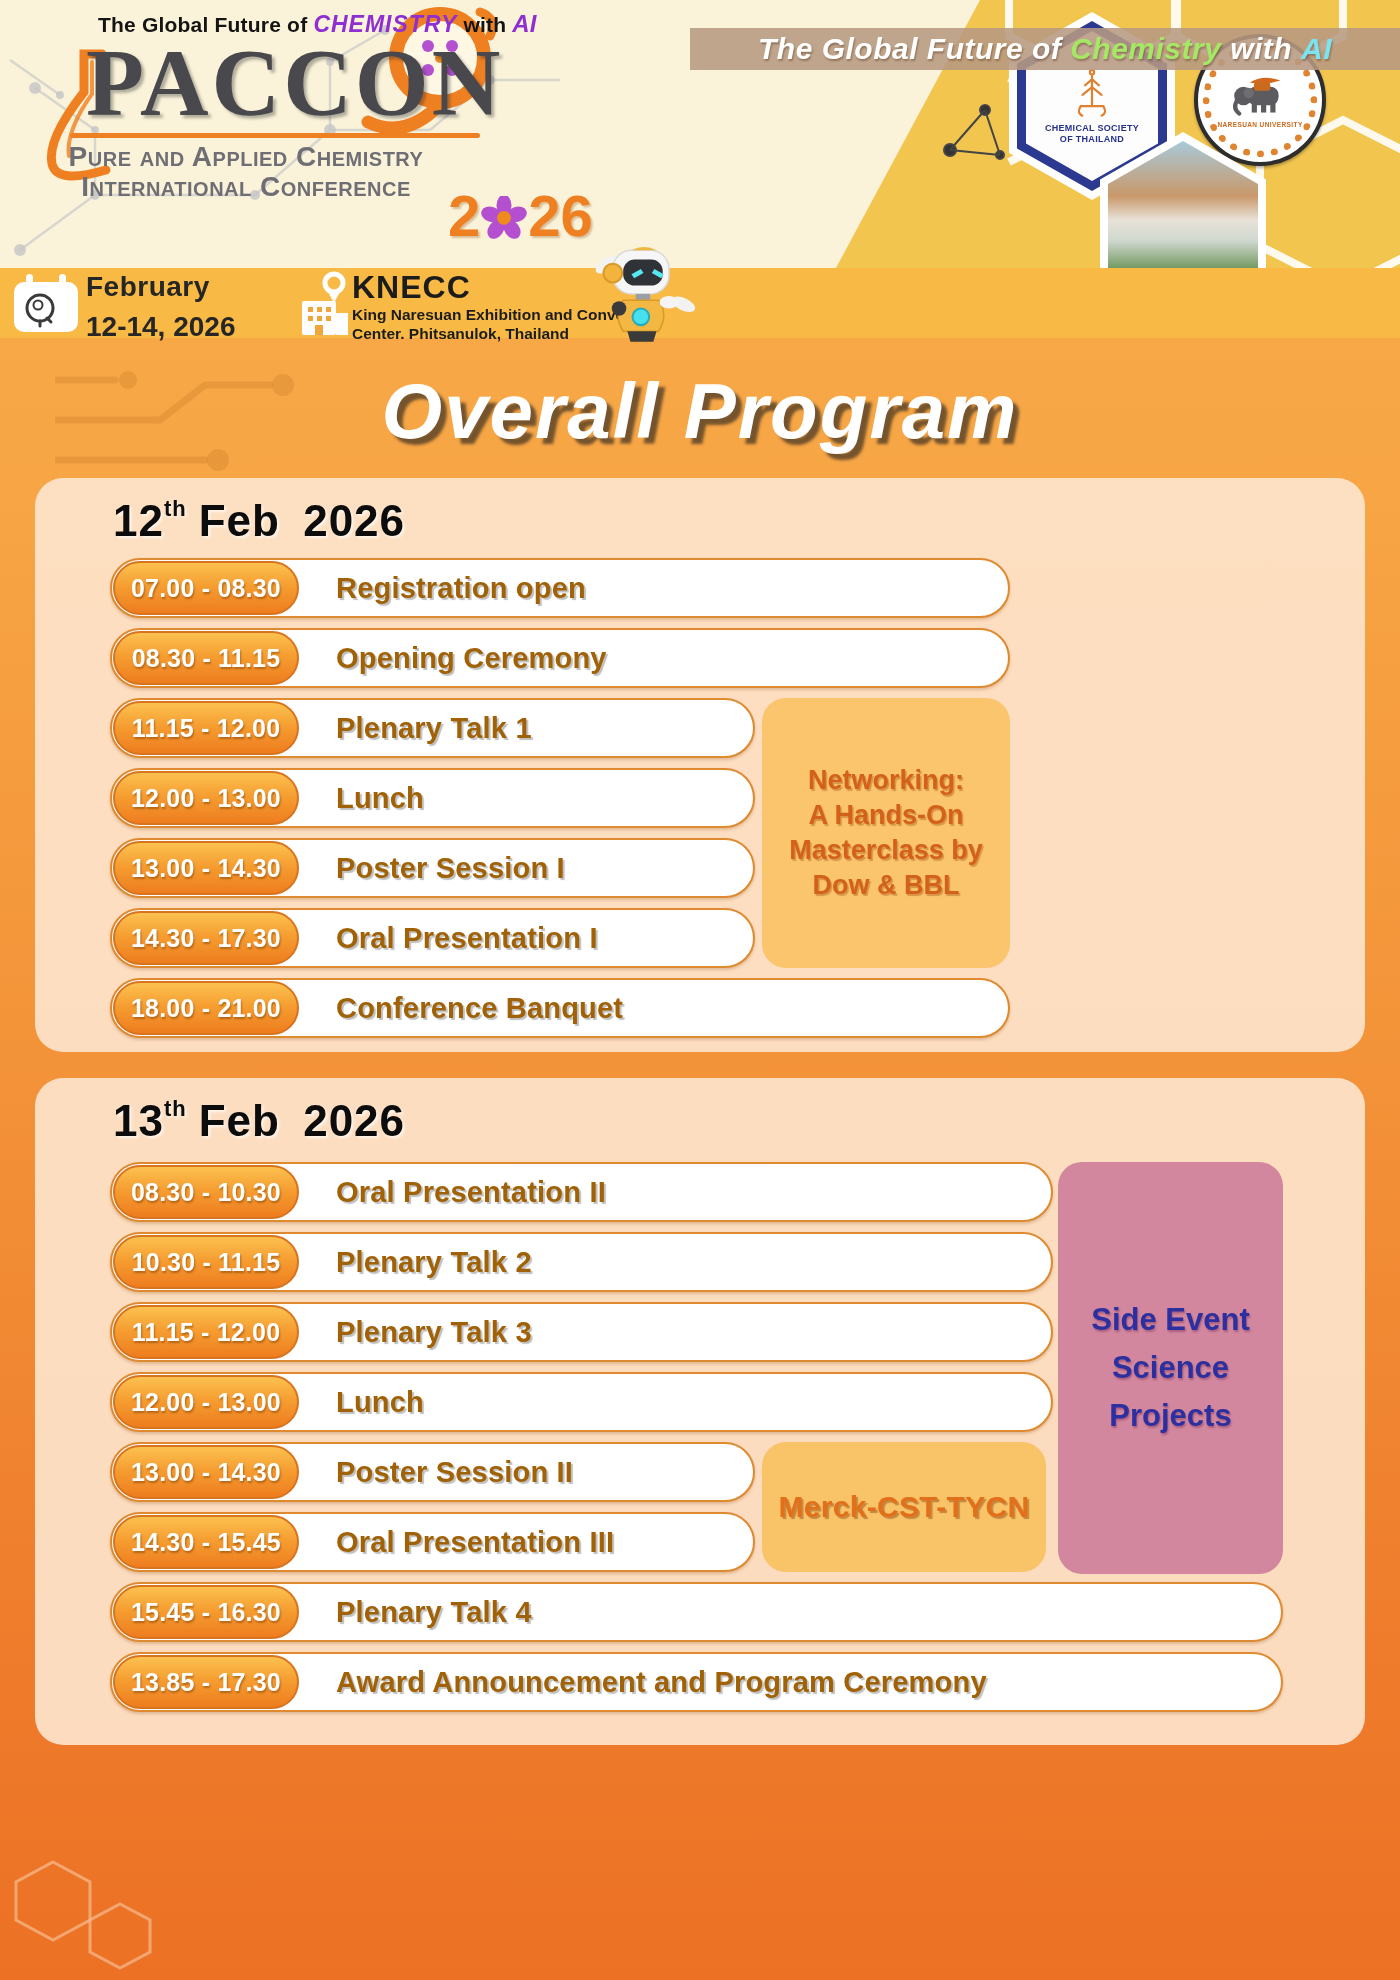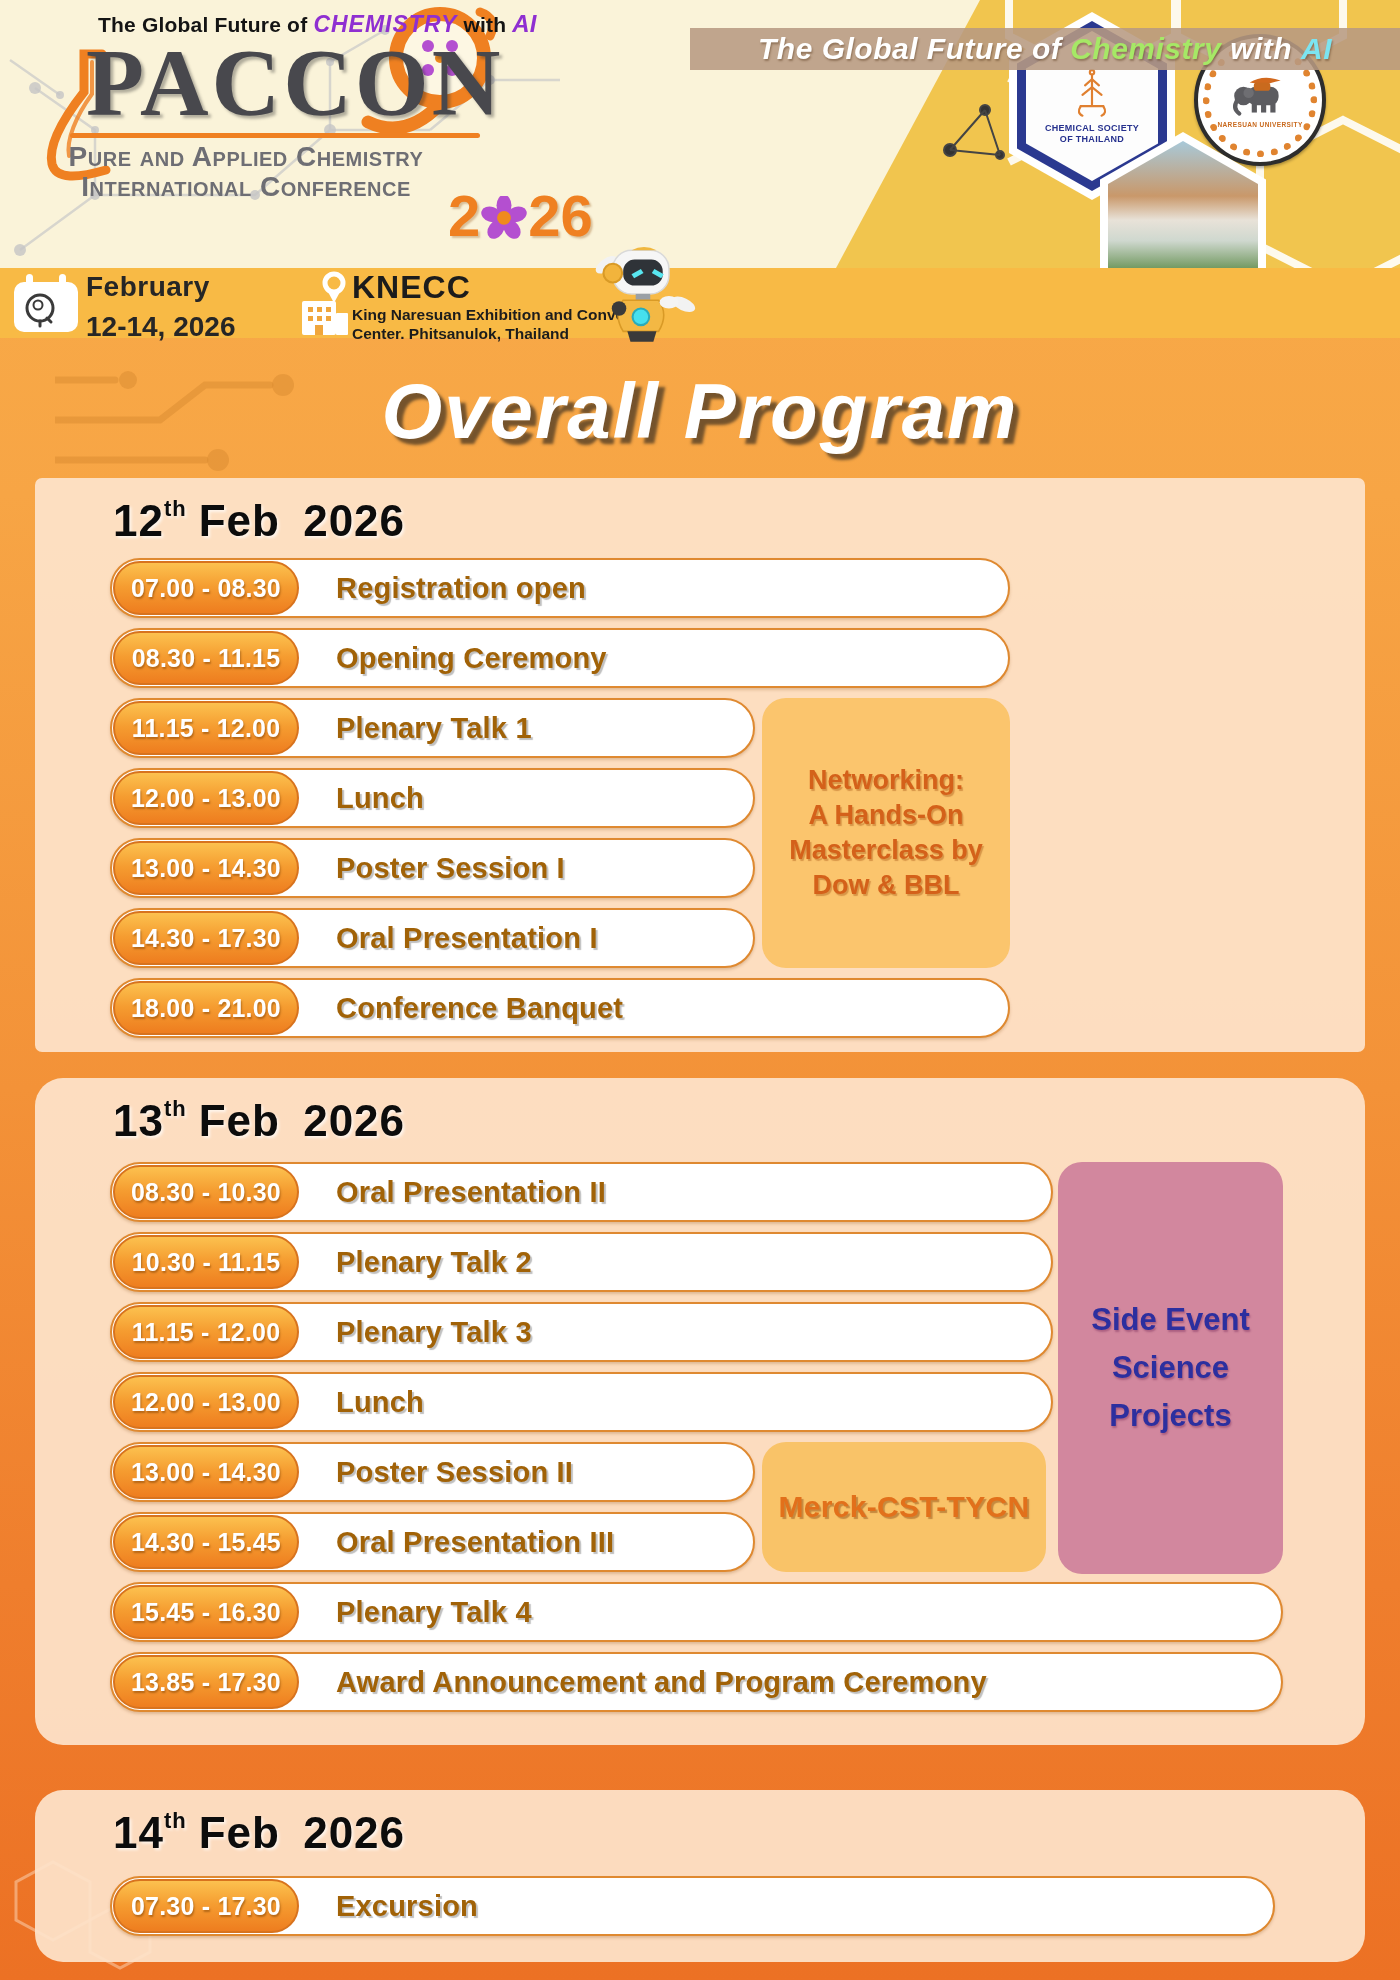--- a/index.html
+++ b/index.html
@@ -66,21 +66,21 @@
   .robot{position:absolute;left:592px;top:244px;z-index:6;}
 
   
   .page-title{position:absolute;left:0;top:366px;width:1400px;text-align:center;z-index:3;
       font-size:78px;font-weight:800;font-style:italic;color:#fff;letter-spacing:2px;
       text-shadow:6px 6px 3px rgba(84,62,38,.8);}
   .circuit{position:absolute;left:55px;top:360px;z-index:1;opacity:.55;}
 
   
   .card{position:absolute;left:35px;width:1330px;background:rgba(253,227,202,.93);border-radius:28px;z-index:3;}
-  .card1{top:478px;height:574px;border-radius:7px;}
+  .card1{top:478px;height:574px;}
   .card2{top:1078px;height:667px;}
   .card3{top:1790px;height:172px;}
   .day-head{position:absolute;left:78px;top:18px;color:#0c0c0c;font-weight:800;font-size:44px;
       letter-spacing:1px;text-shadow:2px 2px 3px rgba(255,255,255,.7);}
   .day-head sup{font-size:22px;font-weight:800;position:relative;top:-4px;}
   .day-head .rest{margin-left:12px;word-spacing:10px;}
   .row{position:absolute;left:75px;height:60px;background:#fff;border:2px solid var(--row-border,#df8930);
       border-radius:32px;box-shadow:0 2px 3px rgba(140,80,20,.25);}
   .w-full{width:900px;}  .w-short{width:645px;}  .w-mid{width:943px;}
   .w-wide{width:1173px;} .w-exc{width:1165px;}
@@ -384,29 +384,20 @@
     <div class="sbox merck">
       <div>Merck-CST-TYCN</div>
     </div>
     <div class="sbox side-event">
       <div>Side Event</div>
       <div>Science</div>
       <div>Projects</div>
     </div>
   </section>
 
-  <section class="card card3">
-    <div class="day-head">
-      <span>14</span><sup>th</sup><span class="rest">Feb 2026</span>
-    </div>
-    <div class="row w-exc" style="top:86px">
-      <span class="pill">07.30 - 17.30</span>
-      <span class="evt">Excursion</span>
-    </div>
-  </section>
 
   <svg class="ghost-hexes" width="180" height="124">
     <g stroke="rgba(255,246,232,.7)" stroke-width="3" fill="none">
       <path d="M45 6 L82 26 L82 64 L45 84 L8 64 L8 26 Z"></path>
       <path d="M112 48 L142 64 L142 96 L112 112 L82 96 L82 64 Z"></path>
     </g>
   </svg>
 </div>
 
 </body></html>

